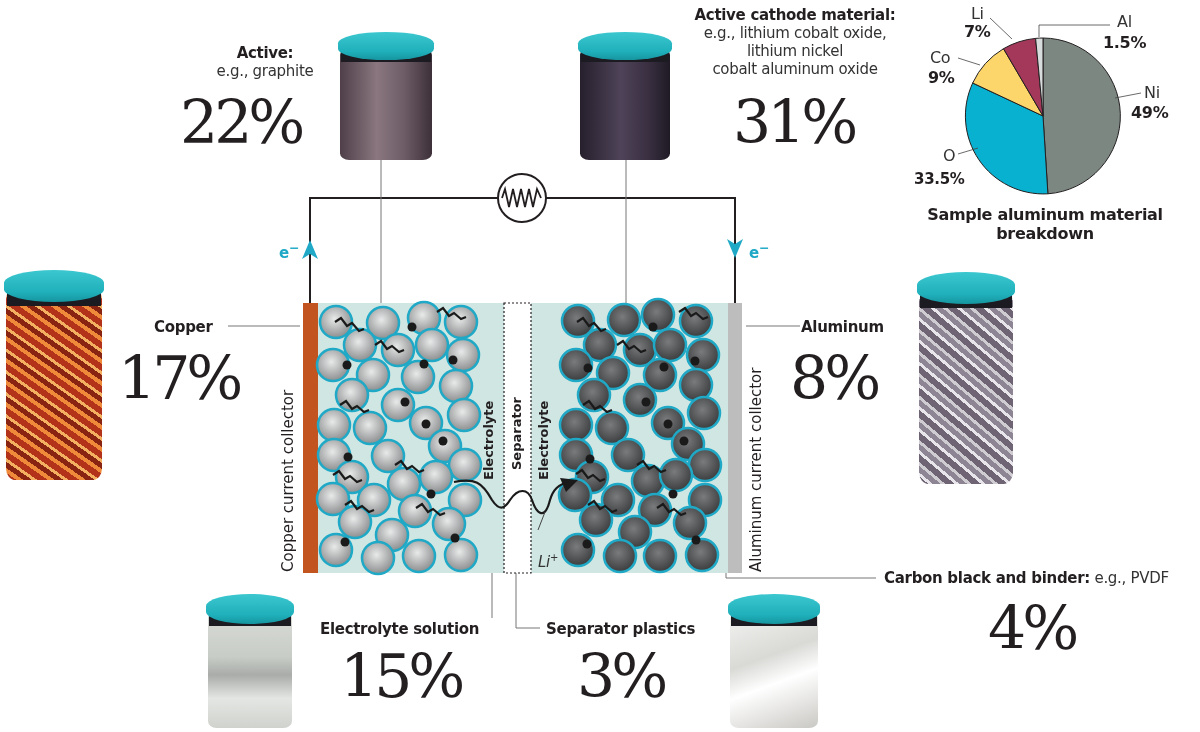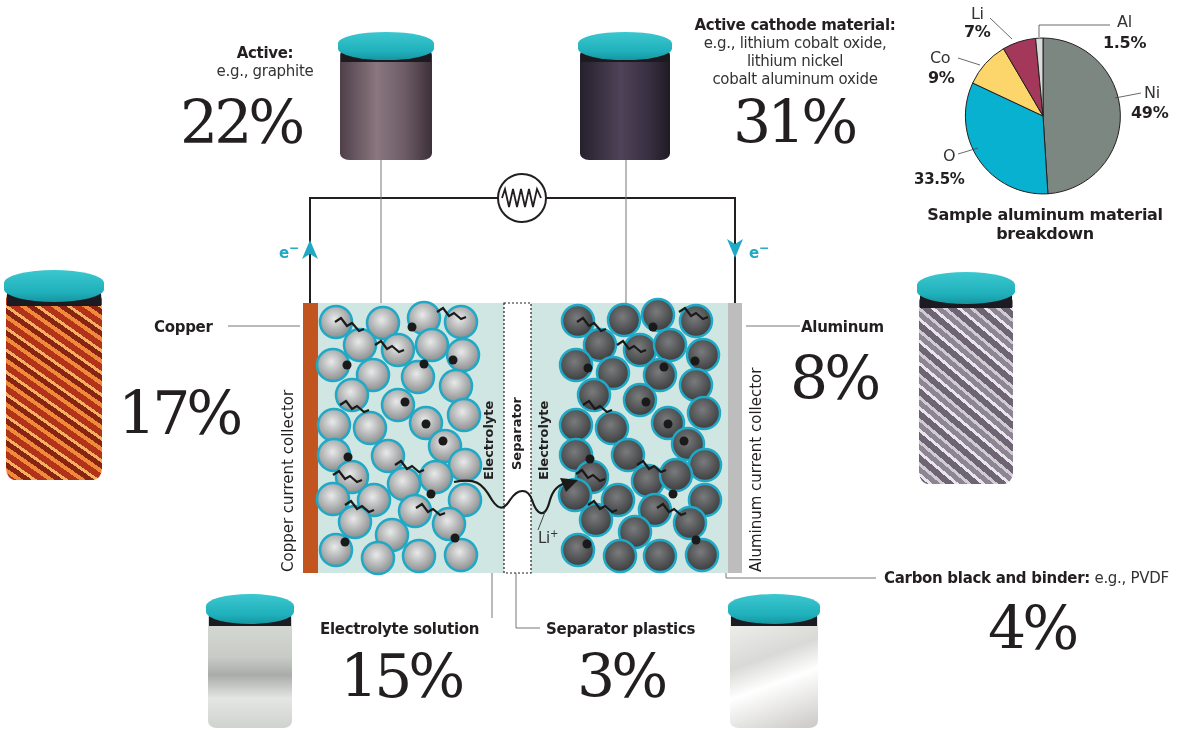--- a/index.html
+++ b/index.html
@@ -220,30 +220,30 @@
   <div>Sample aluminum material</div>
   <div>breakdown</div>
 </div>
 
 <div class="abs center" style="left:190px;top:44px;width:150px;">
   <div class="label-bold">Active:</div>
   <div class="label-light">e.g., graphite</div>
 </div>
 <div class="abs pct" style="left:180px;top:92px;">22%</div>
 
-<div class="abs center" style="left:680px;top:16px;width:230px;line-height:18px;">
+<div class="abs center" style="left:680px;top:6px;width:230px;line-height:18px;">
   <div class="label-bold">Active cathode material:</div>
   <div class="label-light">e.g., lithium cobalt oxide,</div>
   <div class="label-light">lithium nickel</div>
   <div class="label-light">cobalt aluminum oxide</div>
 </div>
 <div class="abs pct" style="left:733px;top:92px;">31%</div>
 
 <div class="abs label-bold" style="left:154px;top:318px;">Copper</div>
-<div class="abs pct" style="left:118px;top:348px;margin-top:35px;">17%</div>
+<div class="abs pct" style="left:118px;top:348px;">17%</div>
 
 <div class="abs label-bold" style="left:801px;top:318px;text-align:right;">Aluminum</div>
 <div class="abs pct" style="left:790px;top:348px;">8%</div>
 
 <div class="abs label-bold" style="left:320px;top:620px;">Electrolyte solution</div>
 <div class="abs pct" style="left:340px;top:646px;">15%</div>
 
 <div class="abs label-bold" style="left:546px;top:620px;">Separator plastics</div>
 <div class="abs pct" style="left:577px;top:646px;">3%</div>
 
@@ -255,21 +255,21 @@
 
 <div class="abs label-bold" style="left:279px;top:240px;color:#1fa9c6;font-size:15px;"><span>e</span><sup>−</sup></div>
 <div class="abs label-bold" style="left:749px;top:240px;color:#1fa9c6;font-size:15px;"><span>e</span><sup>−</sup></div>
 
 <div class="vtext" style="left:279px;top:572px;">Copper current collector</div>
 <div class="vtext" style="left:747px;top:572px;">Aluminum current collector</div>
 <div class="vtext-b" style="left:481px;top:480px;">Electrolyte</div>
 <div class="vtext-b" style="left:509px;top:470px;">Separator</div>
 <div class="vtext-b" style="left:536px;top:480px;">Electrolyte</div>
 
-<div class="abs label-light" style="left:538px;top:528px;font-size:15px;"><span>Li</span><sup style="font-size:10px;">+</sup></div>
+<div class="abs label-light" style="left:538px;top:552px;font-size:15px;font-style:italic;"><span>Li</span><sup style="font-size:10px;">+</sup></div>
 
 <div class="jar" style="left:338px;top:32px;width:96px;height:128px;">
   <div class="body" style="top:16px;background:linear-gradient(90deg,#4f3f48,#8a7780 40%,#6d5c66 70%,#3d3038);"></div>
   <div class="band" style="top:18px;height:12px;"></div>
   <div class="lid" style="height:28px;"></div>
 </div>
 
 <div class="jar" style="left:578px;top:32px;width:94px;height:128px;">
   <div class="body" style="top:16px;background:linear-gradient(90deg,#261f2c,#4e4358 45%,#3a3042 75%,#1f1a25);"></div>
   <div class="band" style="top:18px;height:12px;"></div>

